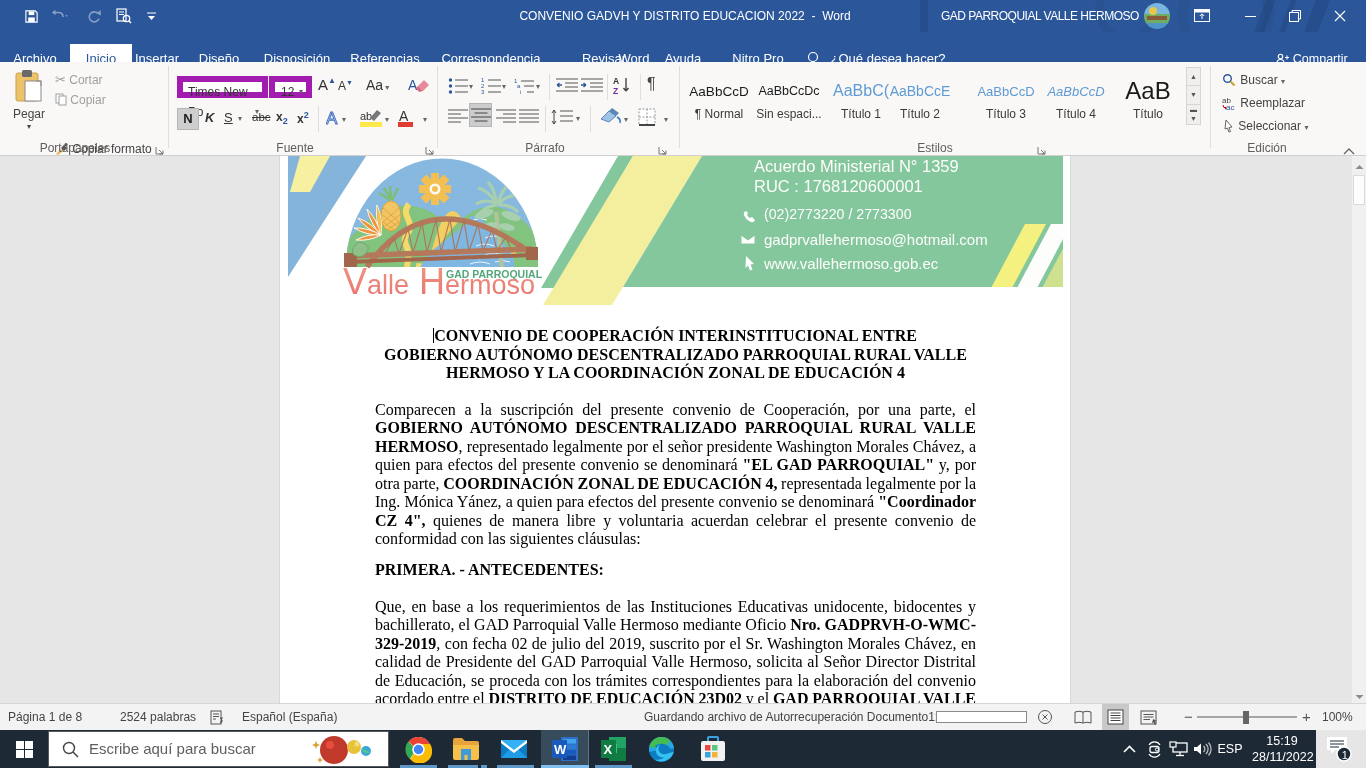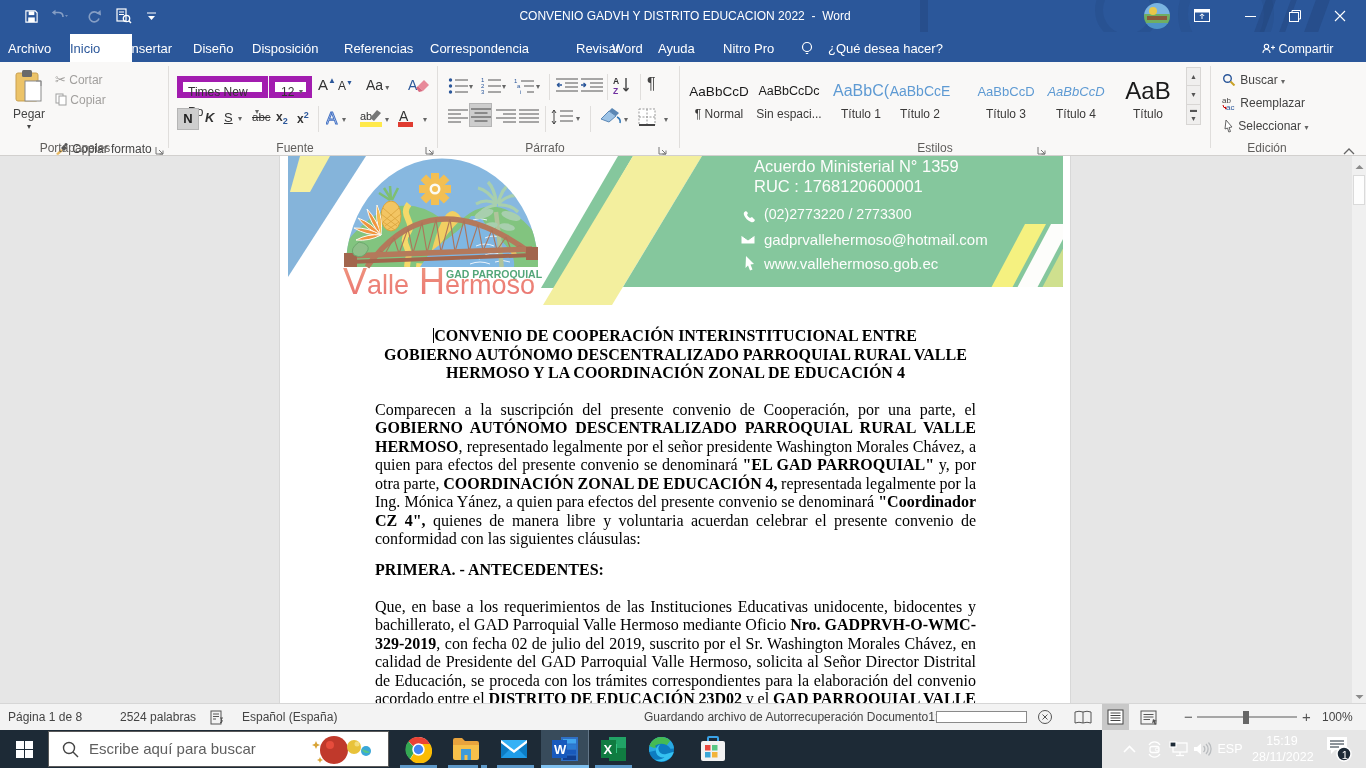--- a/index.html
+++ b/index.html
@@ -11,21 +11,21 @@
   #titlebar { position:absolute; left:0; top:0; width:1366px; height:32px; background:#2b579a; overflow:hidden; }
   #titlebar .deco { position:absolute; background:rgba(20,40,80,0.18); }
   .qat-ic { position:absolute; top:0; height:32px; display:flex; align-items:center; justify-content:center; color:#fff; }
   #wintitle { position:absolute; top:0; left:450px; width:470px; height:32px; line-height:32px; text-align:center; color:#fff; font-size:12px; }
   #acctname { position:absolute; top:0; left:941px; white-space:nowrap; height:32px; line-height:32px; color:#fff; font-size:12px; letter-spacing:-0.5px; }
   #avatar { position:absolute; left:1144px; top:3px; width:26px; height:26px; border-radius:50%; overflow:hidden; }
   .winbtn { position:absolute; top:0; width:44px; height:32px; display:flex; align-items:center; justify-content:center; color:#fff; }
 
   
   #tabrow { position:absolute; left:0; top:32px; width:1366px; height:30px; background:#2b579a; }
-  .tab { position:absolute; top:2px; height:30px; line-height:30px; color:#fff; font-size:13px; }
+  .tab { position:absolute; top:12px; height:30px; line-height:30px; color:#fff; font-size:13px; text-align:center; }
   #tab-inicio { background:#fff; color:#2b579a; }
 
   
   #ribbon { position:absolute; left:0; top:62px; width:1366px; height:94px; background:#f9f8f7; border-bottom:1px solid #d2d0ce; }
   .gsep { position:absolute; top:4px; height:82px; width:1px; background:#e0dedc; }
   .glabel { position:absolute; top:79px; font-size:12px; color:#605e5c; text-align:center; }
   .launcher { position:absolute; top:80px; width:10px; height:10px; }
   .rtxt { color:#444; font-size:12px; }
   .gray { color:#a19f9d; }
   .combo { position:absolute; background:#fff; border:6px solid #a21caf; font-size:12px; color:#333; }
@@ -41,21 +41,21 @@
   .ctr { text-align:center; white-space:nowrap; }
 
   
   #vscroll { position:absolute; left:1352px; top:156px; width:14px; height:547px; background:#f0f0f0; }
 
   
   #statusbar { position:absolute; left:0; top:703px; width:1366px; height:27px; background:#f3f3f3; border-top:1px solid #d6d6d6; font-size:12px; color:#444; }
   #statusbar .it { position:absolute; top:0; height:26px; line-height:26px; }
 
   
-  #taskbar { position:absolute; left:0; top:730px; width:1102px; height:38px; background:#1d2a36; }
+  #taskbar { position:absolute; left:0; top:730px; width:1316px; height:38px; background:#1d2a36; }
   #search { position:absolute; left:48px; top:1px; width:341px; height:36px; background:#fff; border:1px solid #5a5a5a; }
   .tb-ic { position:absolute; top:0; height:38px; display:flex; align-items:center; justify-content:center; }
   .underln { position:absolute; top:35px; height:3px; background:#5d98c8; }
 </style>
 </head>
 <body>
 
 <div id="titlebar">
   <div class="deco" style="left:920px; top:0; width:8px; height:32px;"></div>
   <div class="deco" style="left:1095px; top:-22px; width:64px; height:64px; border-radius:50%; background:transparent; border:8px solid rgba(20,40,80,0.10);"></div>
@@ -92,20 +92,21 @@
         <line x1="13.8" y1="12.8" x2="16" y2="15" stroke="#fff" stroke-width="1.5"></line>
       </svg>
   </div>
   <div class="qat-ic" style="left:143px; width:16px;">
     <svg width="9" height="9" viewBox="0 0 9 9">
         <line x1="0" y1="1" x2="9" y2="1" stroke="#fff"></line>
         <path d="M1 4 L4.5 8 L8 4z" fill="#fff"></path>
       </svg>
   </div>
   <div id="wintitle">CONVENIO GADVH Y DISTRITO EDUCACION 2022&nbsp;&nbsp;-&nbsp;&nbsp;Word</div>
+  <div id="acctname">GAD PARROQUIAL VALLE HERMOSO</div>
   <div id="avatar">
     <svg width="26" height="26" viewBox="0 0 26 26">
         <rect width="26" height="13" fill="#7ab4e0"></rect>
         <rect y="11" width="26" height="10" fill="#6fae62"></rect>
         <rect y="20" width="26" height="6" fill="#4e94c8"></rect>
         <circle cx="9" cy="8" r="4" fill="#e8c84a"></circle>
         <rect x="3" y="13" width="20" height="4" fill="#8a5a3c"></rect>
       </svg>
   </div>
   <div class="winbtn" style="left:1180px;">

